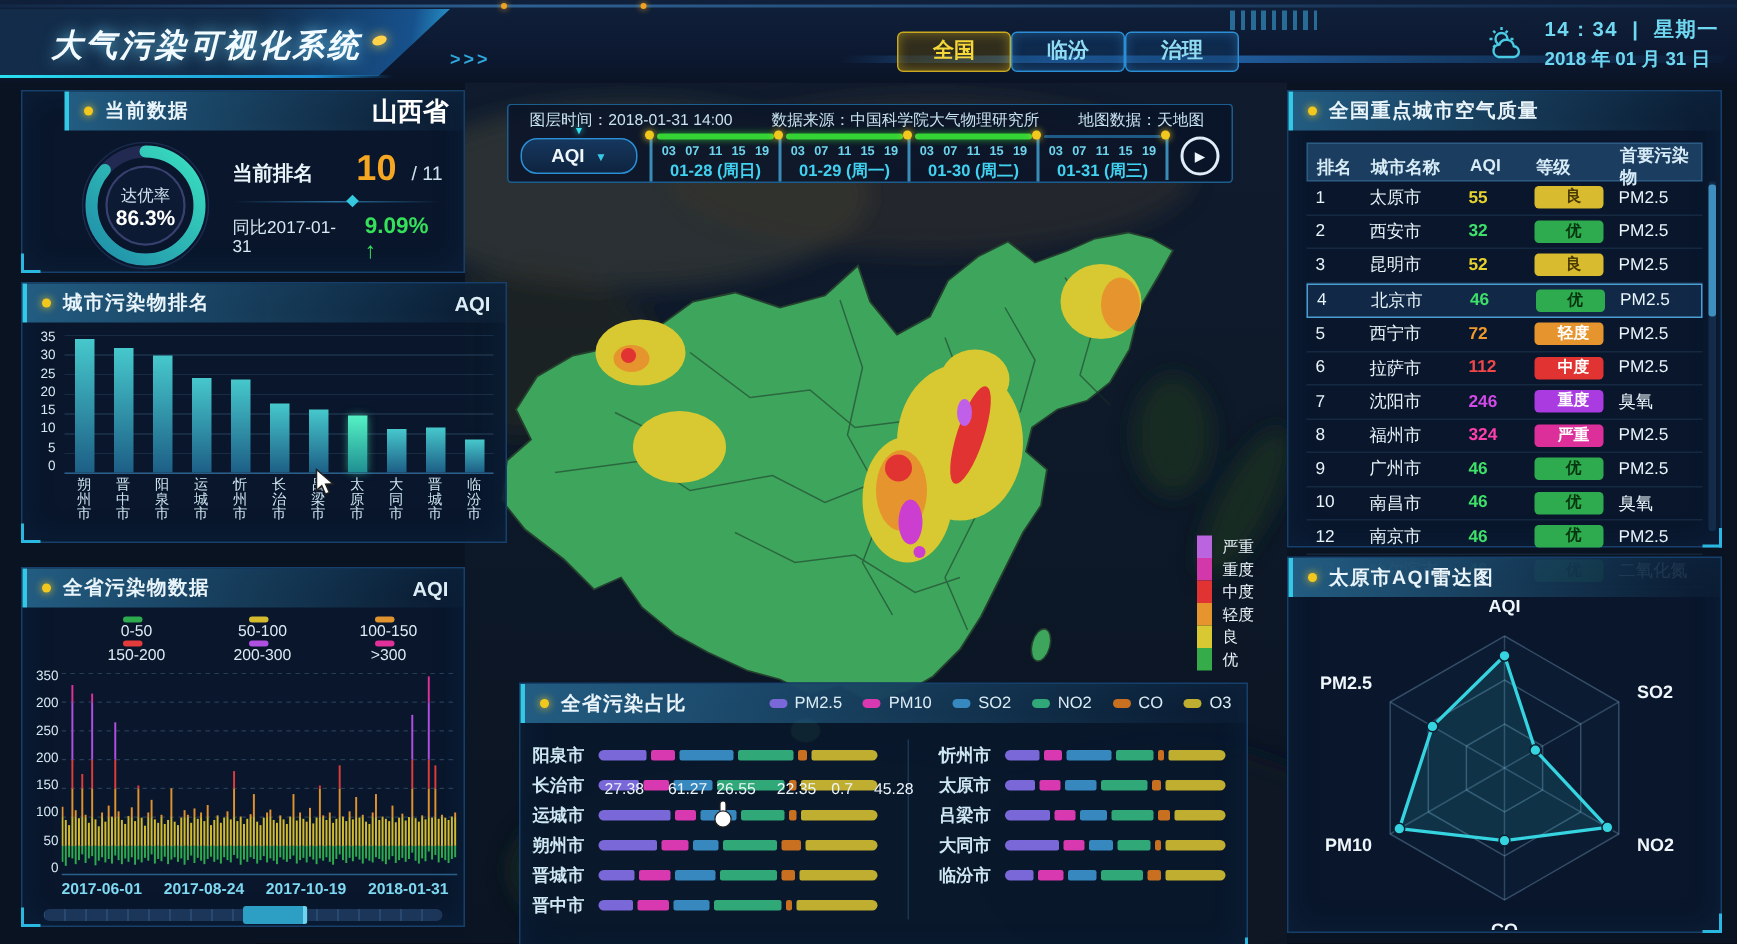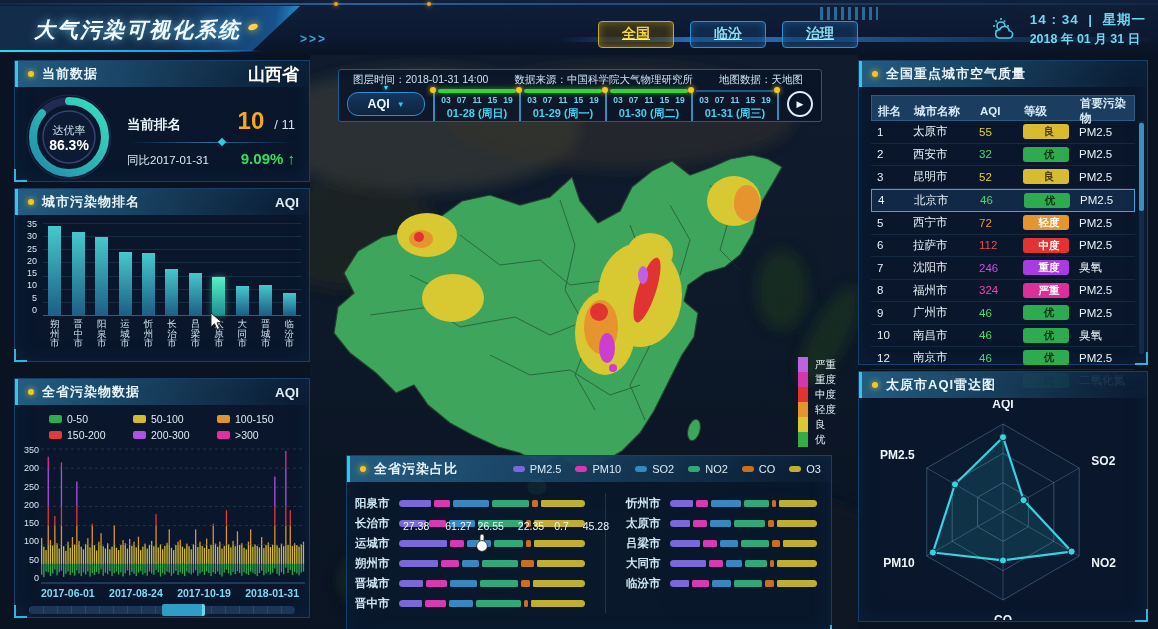--- a/index.html
+++ b/index.html
@@ -21,21 +21,21 @@
     box-shadow:0 0 18px rgba(40,140,220,.35);}
   .title-underline{position:absolute;left:0;top:50px;width:262px;height:2px;background:linear-gradient(90deg,#2ae0f0,#1c8fd4 80%,transparent);}
   .app-title{position:absolute;left:34px;top:16px;font-size:21px;font-weight:bold;font-style:italic;
     letter-spacing:2px;color:#f2fbff;text-shadow:0 0 10px rgba(120,220,255,.8);}
   .title-spark{position:absolute;left:248px;top:24px;width:10px;height:6px;background:#ffd24a;border-radius:50%;
     box-shadow:0 0 8px #ffd24a;transform:rotate(-20deg);}
   .chevrons{position:absolute;left:300px;top:32px;color:#2fa8dc;font-size:12px;font-weight:bold;letter-spacing:2px;}
   .hdr-bar{position:absolute;left:560px;top:37px;width:590px;height:5px;
     background:linear-gradient(90deg,rgba(30,90,160,.0),#2a74c4 25%,#16406e 65%,rgba(20,50,90,.1));
     transform:skewX(-35deg);}
-  .tabs{position:absolute;left:598px;top:21px;display:flex;gap:16px;text-decoration:underline;}
+  .tabs{position:absolute;left:598px;top:21px;display:flex;}
   .tab{width:74px;height:25px;line-height:23px;text-align:center;font-size:14px;font-weight:bold;
     border:1px solid #2a8fd4;border-radius:4px;color:#8fdcf2;background:rgba(16,56,100,.55);
     box-shadow:inset 0 0 8px rgba(60,150,220,.35);cursor:pointer;}
   .tab.active{color:#f5d73a;border-color:#c9a91e;background:rgba(86,66,8,.5);
     box-shadow:inset 0 0 8px rgba(240,200,40,.4);}
   .clock{position:absolute;right:12px;top:11px;display:flex;align-items:center;gap:9px;color:#6fd8f0;}
   .clock-l1{font-size:13.5px;font-weight:bold;letter-spacing:1px;}
   .clock-l2{font-size:12.5px;font-weight:bold;margin-top:2px;}
   
   .map-area{position:absolute;left:310px;top:55px;width:548px;height:574px;}
@@ -95,21 +95,21 @@
     background:repeating-linear-gradient(180deg,rgba(90,140,180,.18) 0 1px,transparent 1px 13.14px);}
   .bcol{flex:1;display:flex;align-items:flex-end;justify-content:center;height:100%;}
   .cbar{width:13px;background:linear-gradient(180deg,#46c8cc,#1d5f86);cursor:pointer;}
   .cbar.hl{background:linear-gradient(180deg,#55f2c5,#1f8f92);box-shadow:0 0 6px rgba(80,240,190,.5);}
   .cyaxis{position:absolute;left:-24px;top:-4px;height:96px;width:18px;display:flex;flex-direction:column;
     justify-content:space-between;align-items:flex-end;font-size:9px;color:#d7e9f3;}
   .clabels{display:flex;margin-top:3px;}
   .clab{flex:1;text-align:center;font-size:9.5px;line-height:9.5px;color:#cfe6f2;white-space:pre-line;}
   
   .pleg{display:flex;flex-wrap:wrap;padding:6px 0 0 34px;}
-  .pleg-item{display:flex;align-items:center;width:84px;height:16px;font-size:10.5px;color:#dcecf5;}
+  .pleg-item{display:flex;align-items:center;width:84px;height:16px;font-size:10.5px;color:#dcecf5;flex-direction:column;}
   .pleg-sw{width:13px;height:8px;border-radius:2px;margin-right:5px;}
   .pchart{position:relative;margin-top:2px;height:142px;}
   .pyaxis{position:absolute;left:2px;top:0px;width:22px;height:138px;display:flex;flex-direction:column;
     justify-content:space-between;align-items:flex-end;font-size:9px;color:#d7e9f3;}
   .pxlabels{display:flex;justify-content:space-between;padding:0 10px 0 26px;font-size:10.5px;font-weight:bold;color:#7fd9f2;}
   .pslider{position:relative;margin:7px 14px 0;height:8px;border-radius:4px;background:#1b3658;
     background-image:repeating-linear-gradient(90deg,rgba(80,130,180,.25) 0 1px,transparent 1px 14px);}
   .phandle{position:absolute;top:-2px;height:12px;background:#2e9fc4;border-radius:2px;cursor:grab;
     border-right:3px solid #6fd4ee;}
   
@@ -127,21 +127,21 @@
   .sleg-item{display:flex;align-items:center;gap:5px;font-size:11px;color:#dcecf5;}
   .sleg-sw{width:12px;height:6px;border-radius:3px;}
   
   .tbl{padding:8px 12px 0;}
   .tbl-head,.tbl-row{display:grid;grid-template-columns:36px 66px 44px 56px 1fr;align-items:center;}
   .tbl-head{height:24px;background:rgba(42,95,140,.55);font-size:11.5px;font-weight:bold;color:#d8ecf8;border:1px solid rgba(80,150,200,.35);}
   .tbl-head span{padding-left:6px;}
   .tbl-row{height:21.5px;border-bottom:1px solid rgba(90,140,180,.16);font-size:11.5px;cursor:pointer;}
   .tbl-row span{padding-left:6px;}
   .tbl-row.hl{border:1px solid #4a9fd4;background:rgba(40,90,140,.28);}
-  .t-aqi{font-weight:normal;}
+  .t-aqi{font-weight:bold;}
   .t-badge{width:40px;height:15px;line-height:15px;border-radius:3px;font-size:10.5px;font-weight:bold;text-align:center;margin-left:6px;}
   .tscroll{position:absolute;right:3px;top:60px;bottom:10px;width:5px;background:rgba(40,80,120,.35);border-radius:2px;}
   .tscroll-h{position:absolute;top:2px;left:0;width:5px;height:88px;border-radius:2px;background:#3e8fc0;cursor:grab;}
   
   .radar-wrap{display:flex;justify-content:center;padding-top:2px;}
   
   .cursor{position:absolute;z-index:50;pointer-events:none;}
 </style>
 </head>
 <body>
@@ -330,21 +330,21 @@
           <div class="tdot" style="left: 50%;"></div>
           <div class="tdot" style="left: 75%;"></div>
           <div class="tdot" style="left: 100%;"></div>
         </div>
       <div class="play-btn">
         <span>▶</span>
       </div>
     </div>
   </div>
 
-  <div class="panel cl" style="left:14px;top:60px;width:296px;height:122px;">
+  <div class="panel cl" style="left:14px;top:60px;width:296px;height:122px;padding-left:28px;">
     <div class="phead">
       <span class="bullet"></span>
       <span class="ptitle">当前数据</span>
       <span class="pregion">山西省</span>
     </div>
     <div class="cur-body">
       <svg width="96" height="92" viewBox="0 0 96 92">
         <defs>
           <linearGradient id="gaugeGrad" x1="0" y1="0" x2="1" y2="1">
             <stop offset="0" stop-color="#1f8ba8"></stop>
@@ -366,21 +366,21 @@
         </div>
         <div class="divider"></div>
         <div class="cr-row">
           <span class="cr-yoy-label">同比2017-01-31</span>
           <span class="cr-yoy"><span>9.09%</span> <span>↑</span></span>
         </div>
       </div>
     </div>
   </div>
 
-  <div class="panel cl" style="left:14px;top:188px;width:296px;height:174px;">
+  <div class="panel cl" style="left:14px;top:188px;width:324px;height:174px;">
     <div class="phead">
       <span class="bullet"></span>
       <span class="ptitle">城市污染物排名</span>
       <span class="punit">AQI</span>
     </div>
     <div class="cchart">
       <div class="cyaxis" id="city-yaxis">
           <span>35</span>
           <span>30</span>
           <span>25</span>

